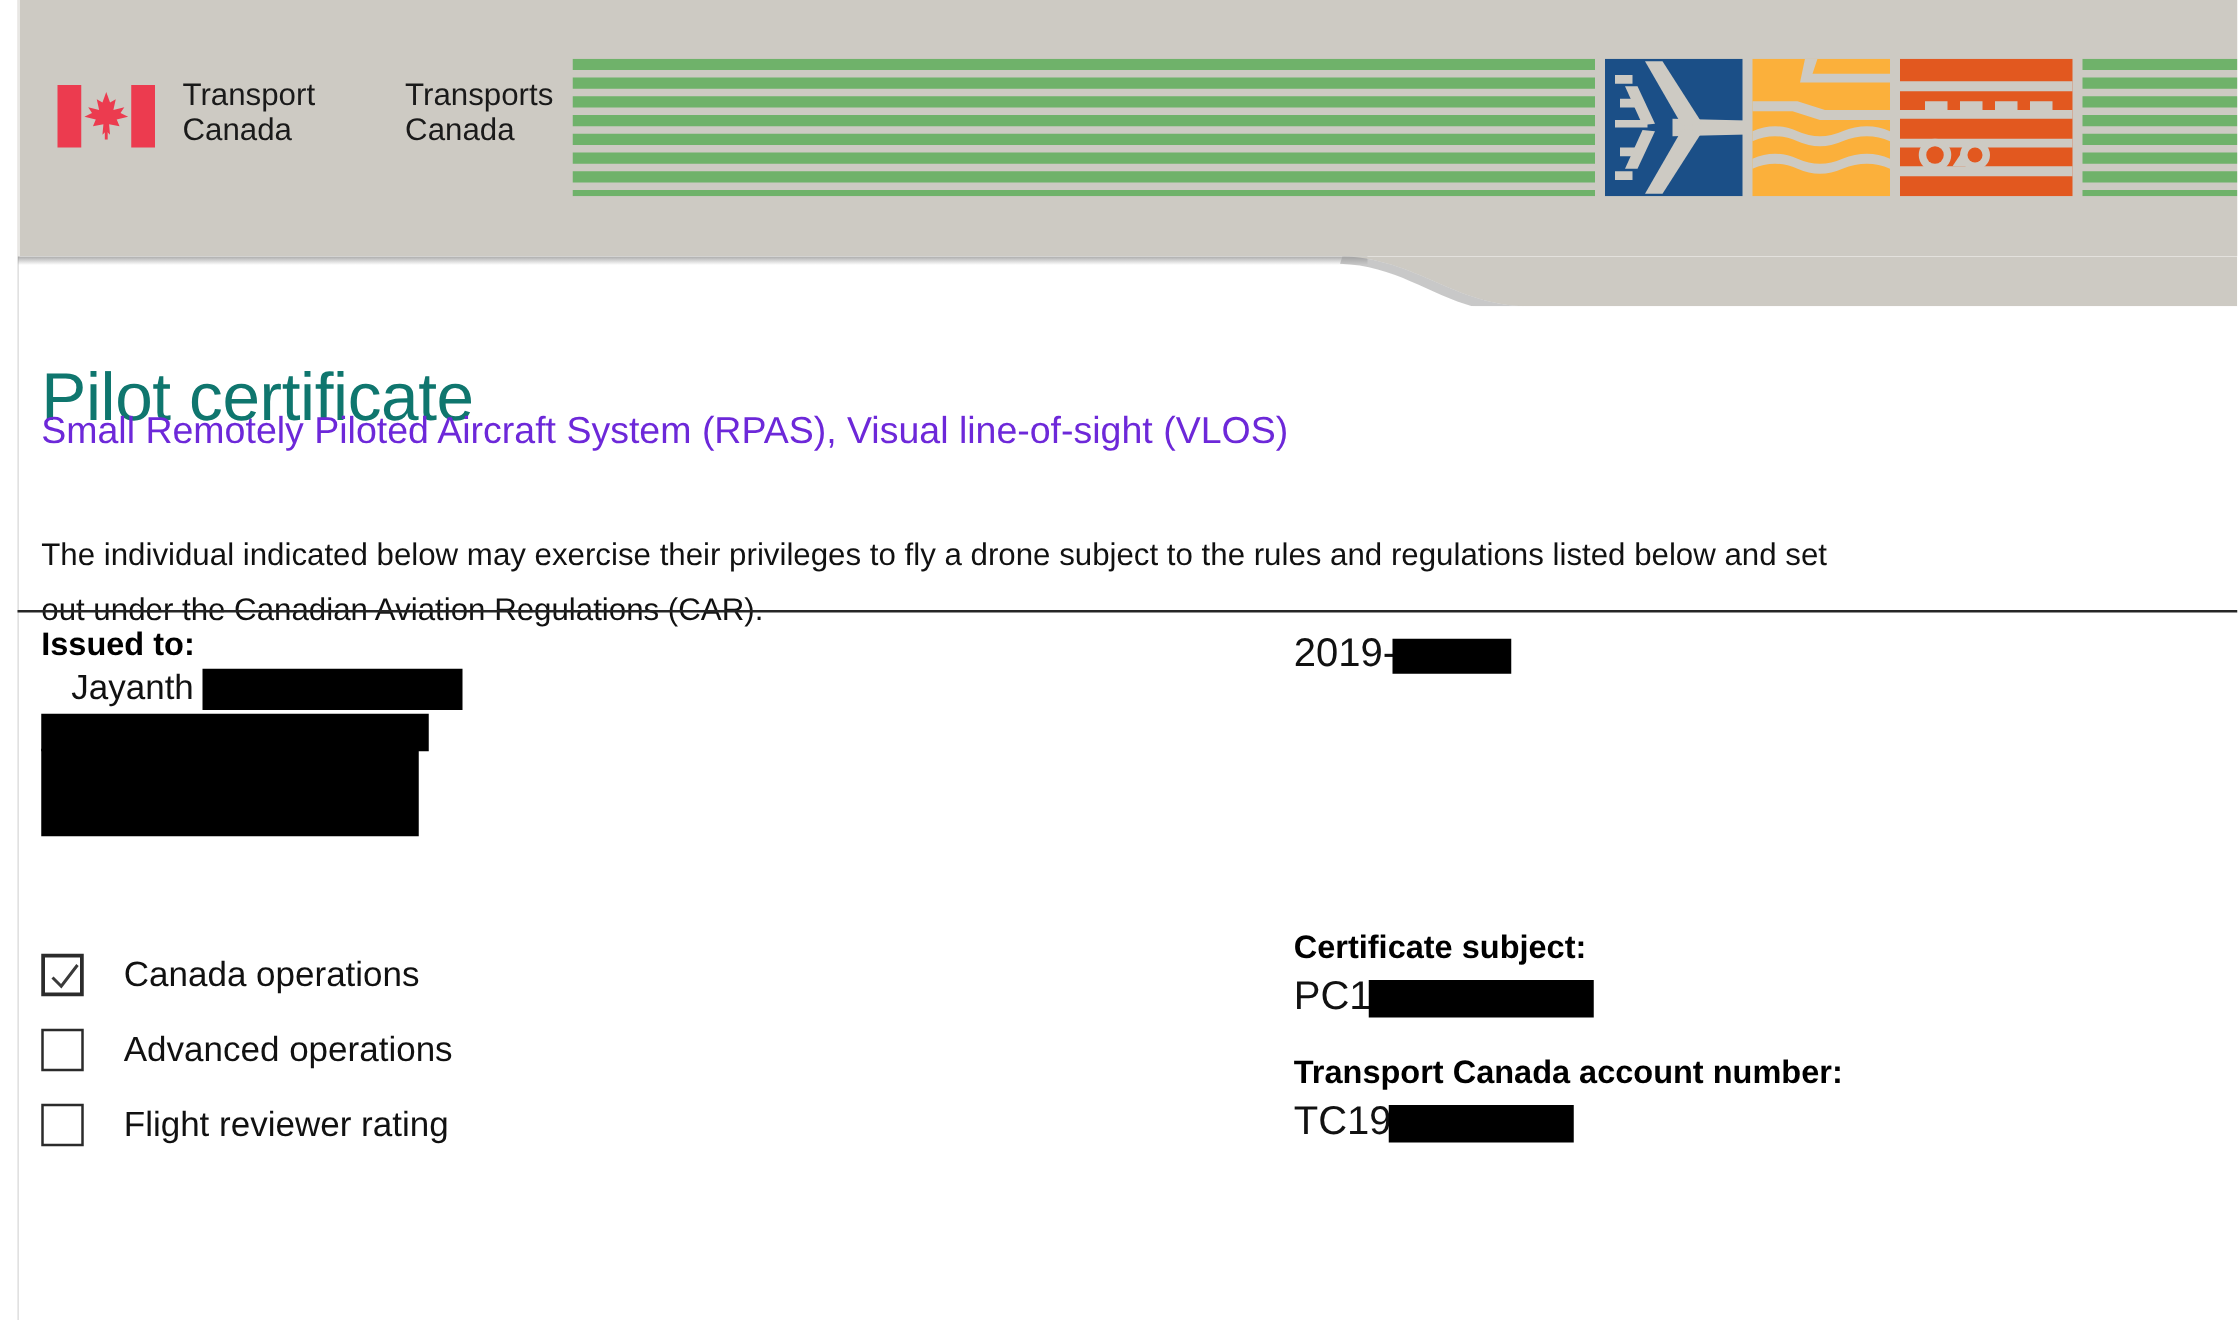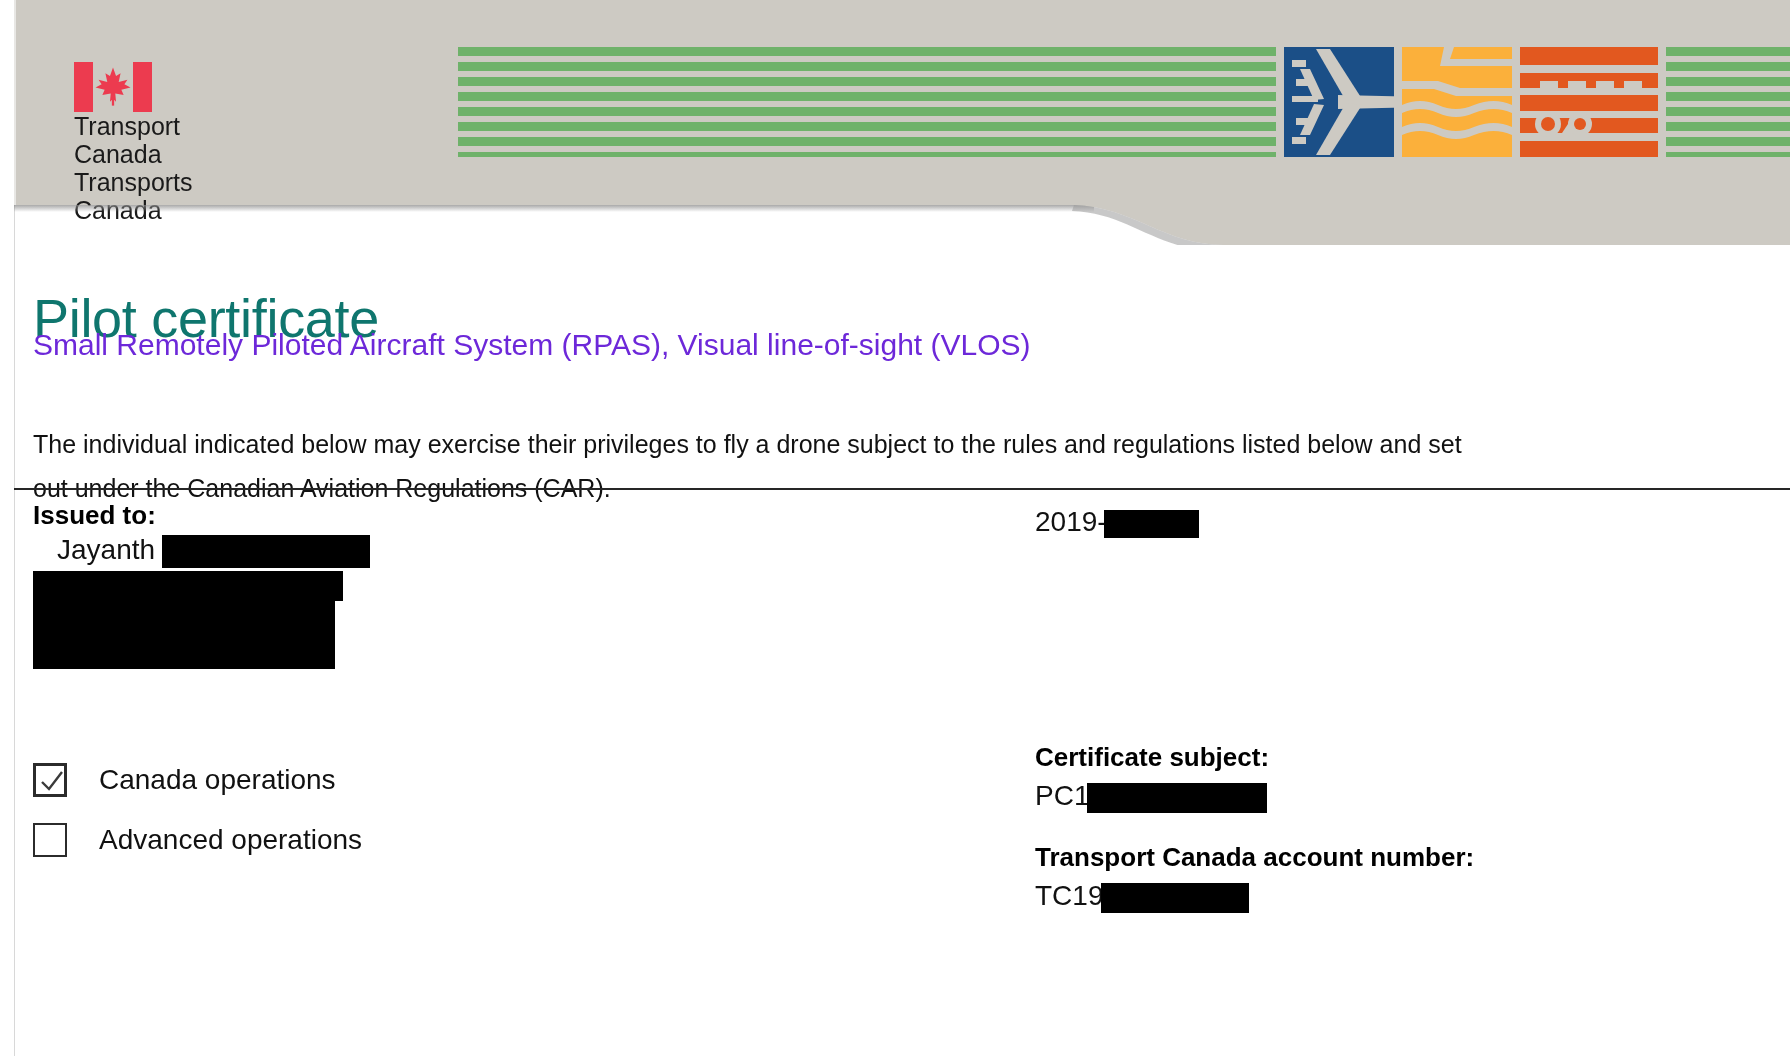--- a/index.html
+++ b/index.html
@@ -60,26 +60,25 @@
   #page-sheet-left-rule {
     position: absolute;
     left: 0; top: 0;
     width: 1px; height: 851px;
     background: #d8d8d8;
   }
 
   
   #wordmark {
     position: absolute;
-    left: 60px;
+    left: 32px;
     top: 62px;
     display: flex;
-    align-items: flex-start;
+    align-items: flex-end;
     gap: 0px;
-    flex-direction: column;
   }
   #flag {
     width: 78px;
     height: 50px;
     position: relative;
     margin-right: 22px;
     flex: none;
   }
   #flag .bar {
     position: absolute;
@@ -177,21 +176,21 @@
     top: 294px;
     width: 720px;
   }
   .field-label {
     font-size: 26px;
     line-height: 32px;
     font-weight: 700;
     color: #000000;
   }
   .field-value {
-    font-size: 28px;
+    font-size: 32px;
     line-height: 34px;
     font-weight: 400;
     color: #111111;
     white-space: nowrap;
   }
   .redact {
     display: inline-block;
     background: #000000;
     vertical-align: middle;
   }
@@ -435,20 +434,24 @@
         </svg>
       </span>
       <span class="check-label">Canada operations</span>
     </div>
 
     <div class="check-row">
       <span class="checkbox"></span>
       <span class="check-label">Advanced operations</span>
     </div>
 
+    <div class="check-row">
+      <span class="checkbox"></span>
+      <span class="check-label">Flight reviewer rating</span>
+    </div>
 
   </div>
 
   <div id="col-right">
 
     <div id="date-block" class="right-block">
       <div class="field-value">
         <span>2019-</span><span id="redact-date" class="redact"></span>
       </div>
     </div>

